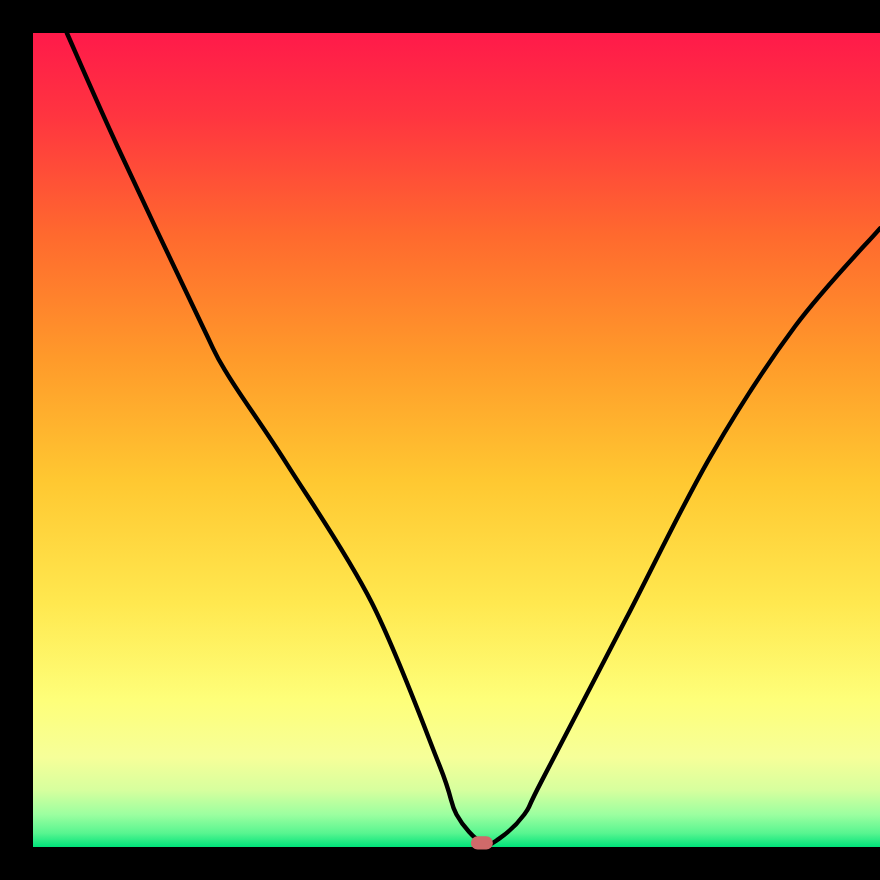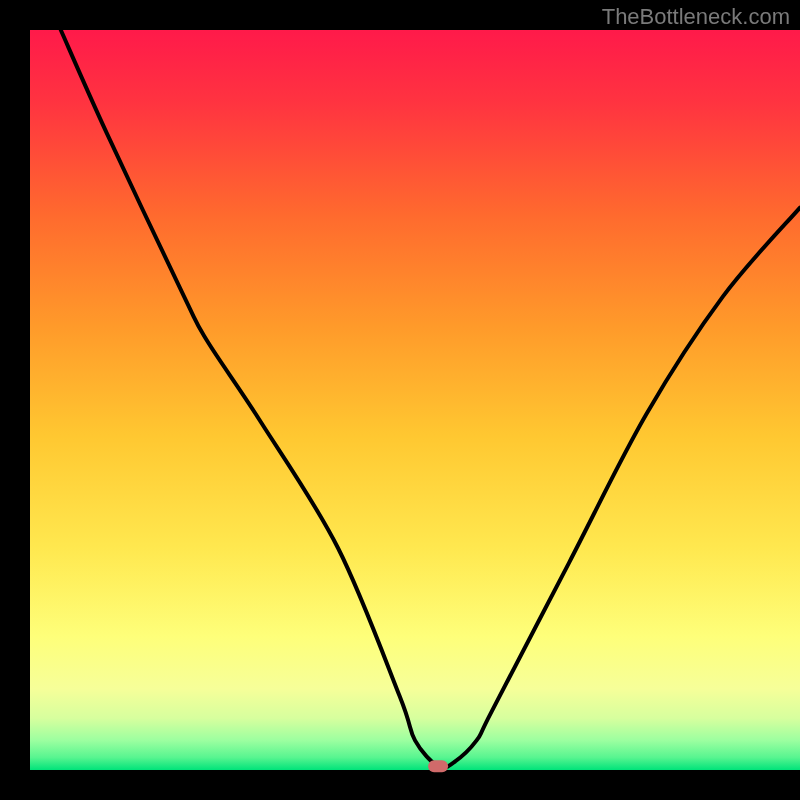--- a/index.html
+++ b/index.html
@@ -27,21 +27,20 @@
     z-index: 10;
   }
   svg {
     display: block;
   }
 </style>
 </head>
 <body>
 
 <div class="frame">
-  <div class="watermark">TheBottleneck.com</div>
   <svg id="chart-svg" width="800" height="800" viewBox="0 0 800 800">
     <defs>
       <linearGradient id="bg-grad" x1="0" y1="0" x2="0" y2="1">
         <stop offset="0%" stop-color="#ff1a4a"></stop>
         <stop offset="10%" stop-color="#ff3440"></stop>
         <stop offset="25%" stop-color="#ff6a2e"></stop>
         <stop offset="40%" stop-color="#ff9a2a"></stop>
         <stop offset="55%" stop-color="#ffc831"></stop>
         <stop offset="70%" stop-color="#ffe84f"></stop>
         <stop offset="82%" stop-color="#feff7a"></stop>

